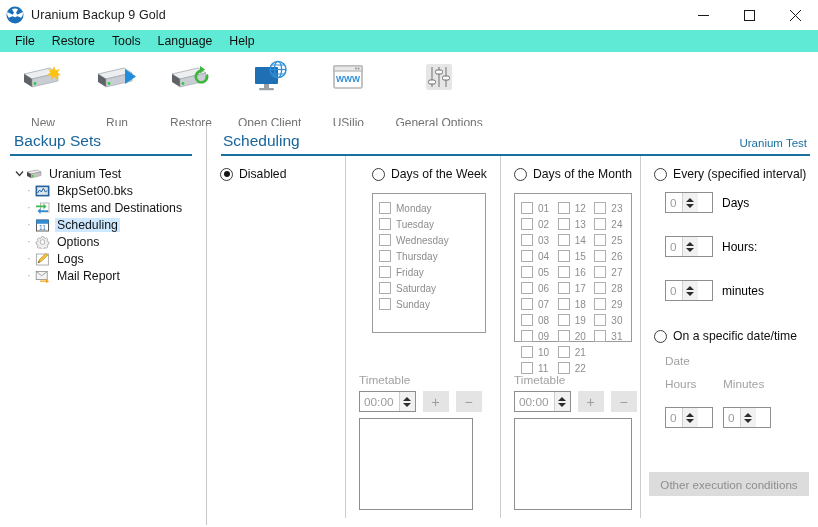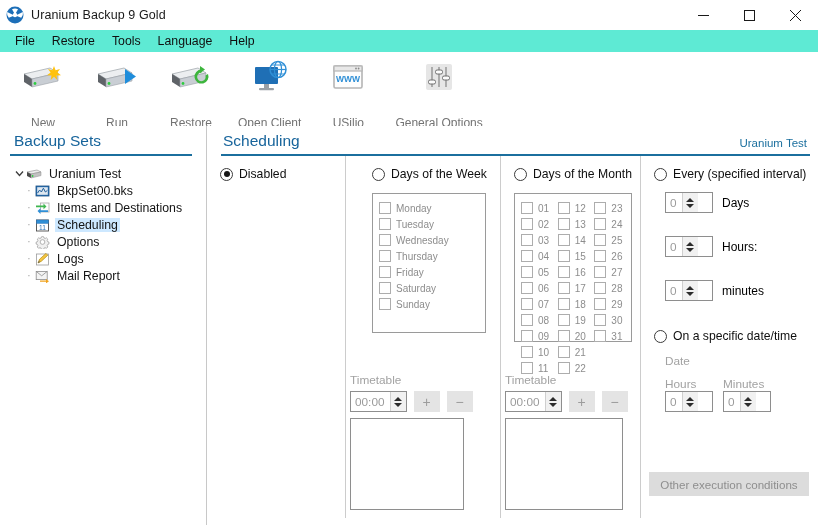--- a/index.html
+++ b/index.html
@@ -106,21 +106,21 @@
   .cb-row { display: flex; align-items: center; height: 16px; cursor: default; }
   .cb {
     width: 12px; height: 12px; border: 1px solid #adadad; background: #fff;
     flex: 0 0 12px; margin-right: 5px;
   }
   .cb-text { font-size: 10px; color: #8d8d8d; white-space: nowrap; }
   .month-col { width: 40px; }
   .month-col + .month-col { margin-left: 0px; }
 
   
-  .tt-wrap { position: absolute; left: 4px; bottom: 8px; }
+  .tt-wrap { position: absolute; left: 13px; bottom: 8px; }
   .tt-label { font-size: 11.8px; color: #a2a2a2; margin-bottom: 4px; }
   .tt-controls { display: flex; align-items: center; }
   .spin {
     display: flex; align-items: stretch; border: 1px solid #8e8e8e;
     background: #fff; height: 21px;
   }
   .spin .sv { font-size: 11.8px; color: #9b9b9b; padding: 0 5px 0 4px; display: flex; align-items: center; }
   .spin .sb {
     width: 16px; border-left: 1px solid #cfcfcf; background: #f1f1f1;
     display: flex; flex-direction: column; align-items: center; justify-content: center;
@@ -144,21 +144,21 @@
 
   .sub-label { font-size: 11.8px; color: #a2a2a2; }
   .dropdown {
     width: 103px; height: 22px; border: 1px solid #8e8e8e; background: #fff;
     display: flex; align-items: center; justify-content: space-between;
     padding: 0 5px 0 5px; margin-top: 3px;
   }
   .dd-text { font-size: 12px; color: #9b9b9b; }
   .hm-row { display: flex; margin-top: 9px; }
   .hm-col + .hm-col { margin-left: 10px; }
-  .hm-col .sub-label { margin-bottom: 0; }
+  .hm-col .sub-label { margin-bottom: 16px; }
 
   .other-btn {
     position: absolute; left: 8px; bottom: 22px;
     width: 160px; height: 24px; background: #dcdcdc; border: none;
     color: #8e8e8e; font-size: 11.6px; cursor: default;
   }
 </style>
 </head>
 <body>
 

